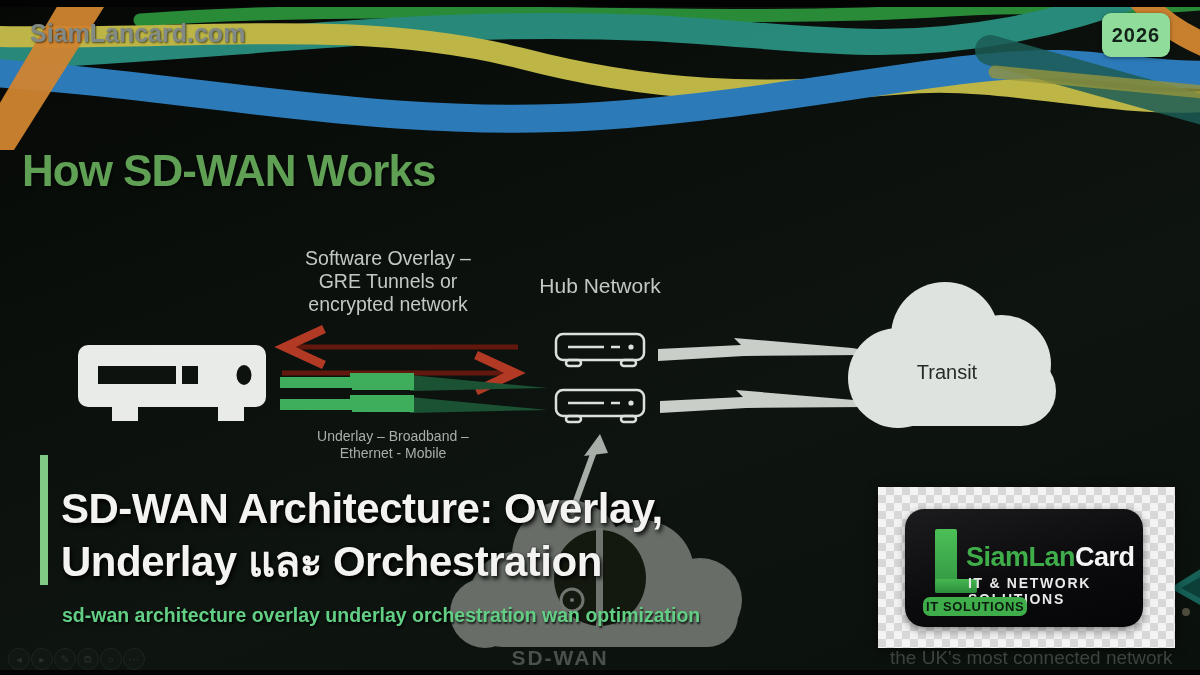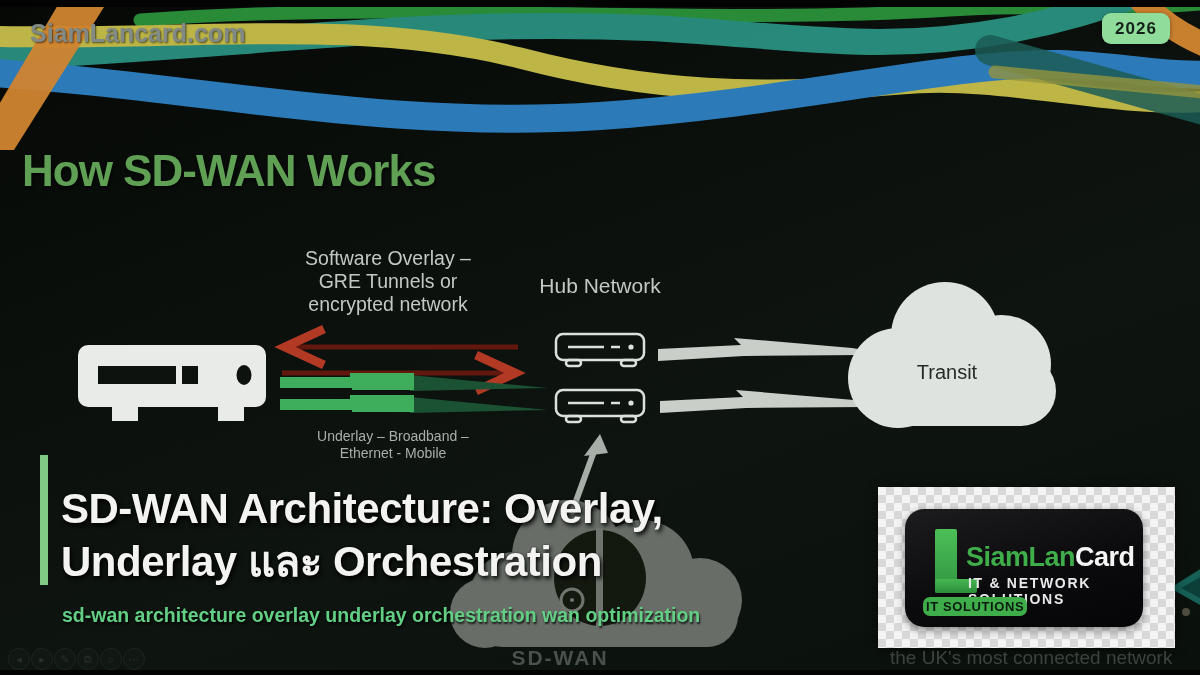--- a/index.html
+++ b/index.html
@@ -13,23 +13,23 @@
   svg{position:absolute;left:0;top:0;}
   .edge-strip{position:absolute;left:0;width:100%;background:#020302;}
   .strip-top{top:0;height:7px;}
   .strip-bottom{bottom:0;height:5px;}
 
   .watermark{
     position:absolute;left:30px;top:19px;font-size:25px;font-weight:700;
     color:#818a86;text-shadow:1px 1px 2px rgba(0,0,0,.6);z-index:6;
   }
   .year-badge{
-    position:absolute;left:1102px;top:13px;width:68px;height:31px;z-index:6;
+    position:absolute;left:1102px;top:13px;width:68px;height:44px;z-index:6;
     background:#90dd9b;border-radius:9px;display:flex;align-items:center;justify-content:center;
-    color:#122219;font-size:17px;font-weight:700;letter-spacing:1px;
+    color:#122219;font-size:20px;font-weight:700;letter-spacing:1px;
     box-shadow:0 1px 4px rgba(0,0,0,.4);
   }
   .heading{
     position:absolute;left:22px;top:146px;font-size:44px;font-weight:700;
     color:#5fa054;letter-spacing:-1px;z-index:5;text-shadow:1px 2px 3px rgba(0,0,0,.7);
   }
 
   .dg-label{position:absolute;color:#c3c8c4;z-index:5;text-align:center;line-height:1.18;}
   .lbl-edge{left:95px;top:284px;width:140px;font-size:21px;}
   .lbl-overlay{left:288px;top:247px;width:200px;font-size:19.5px;}

